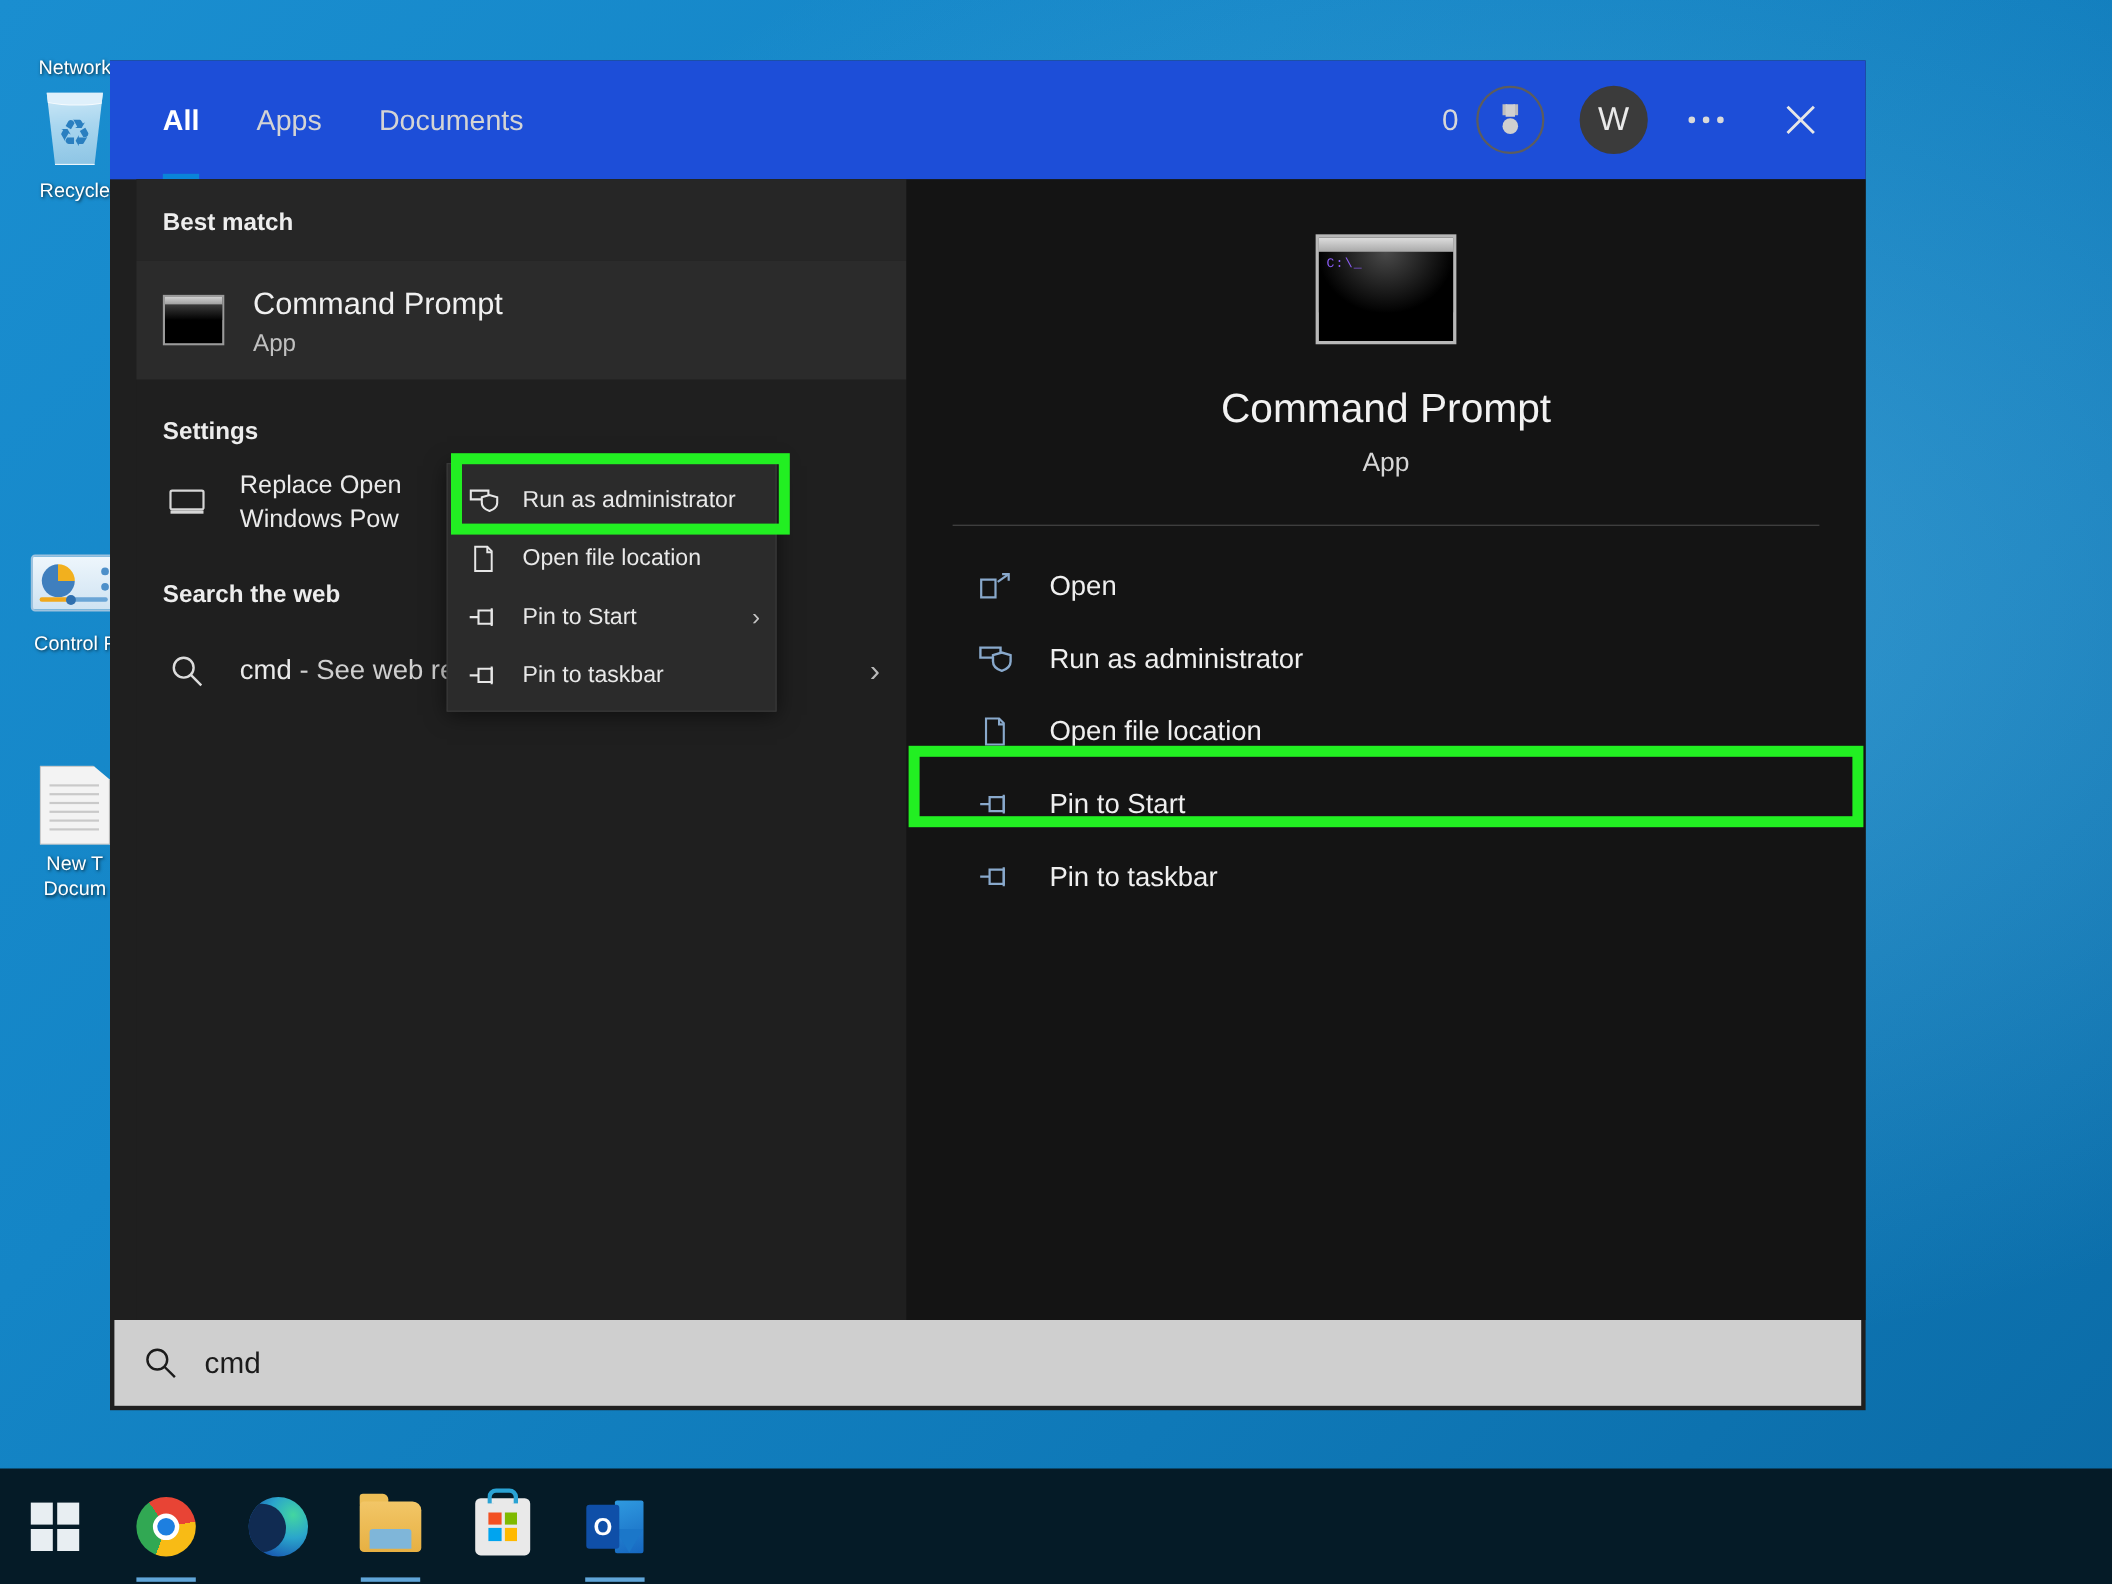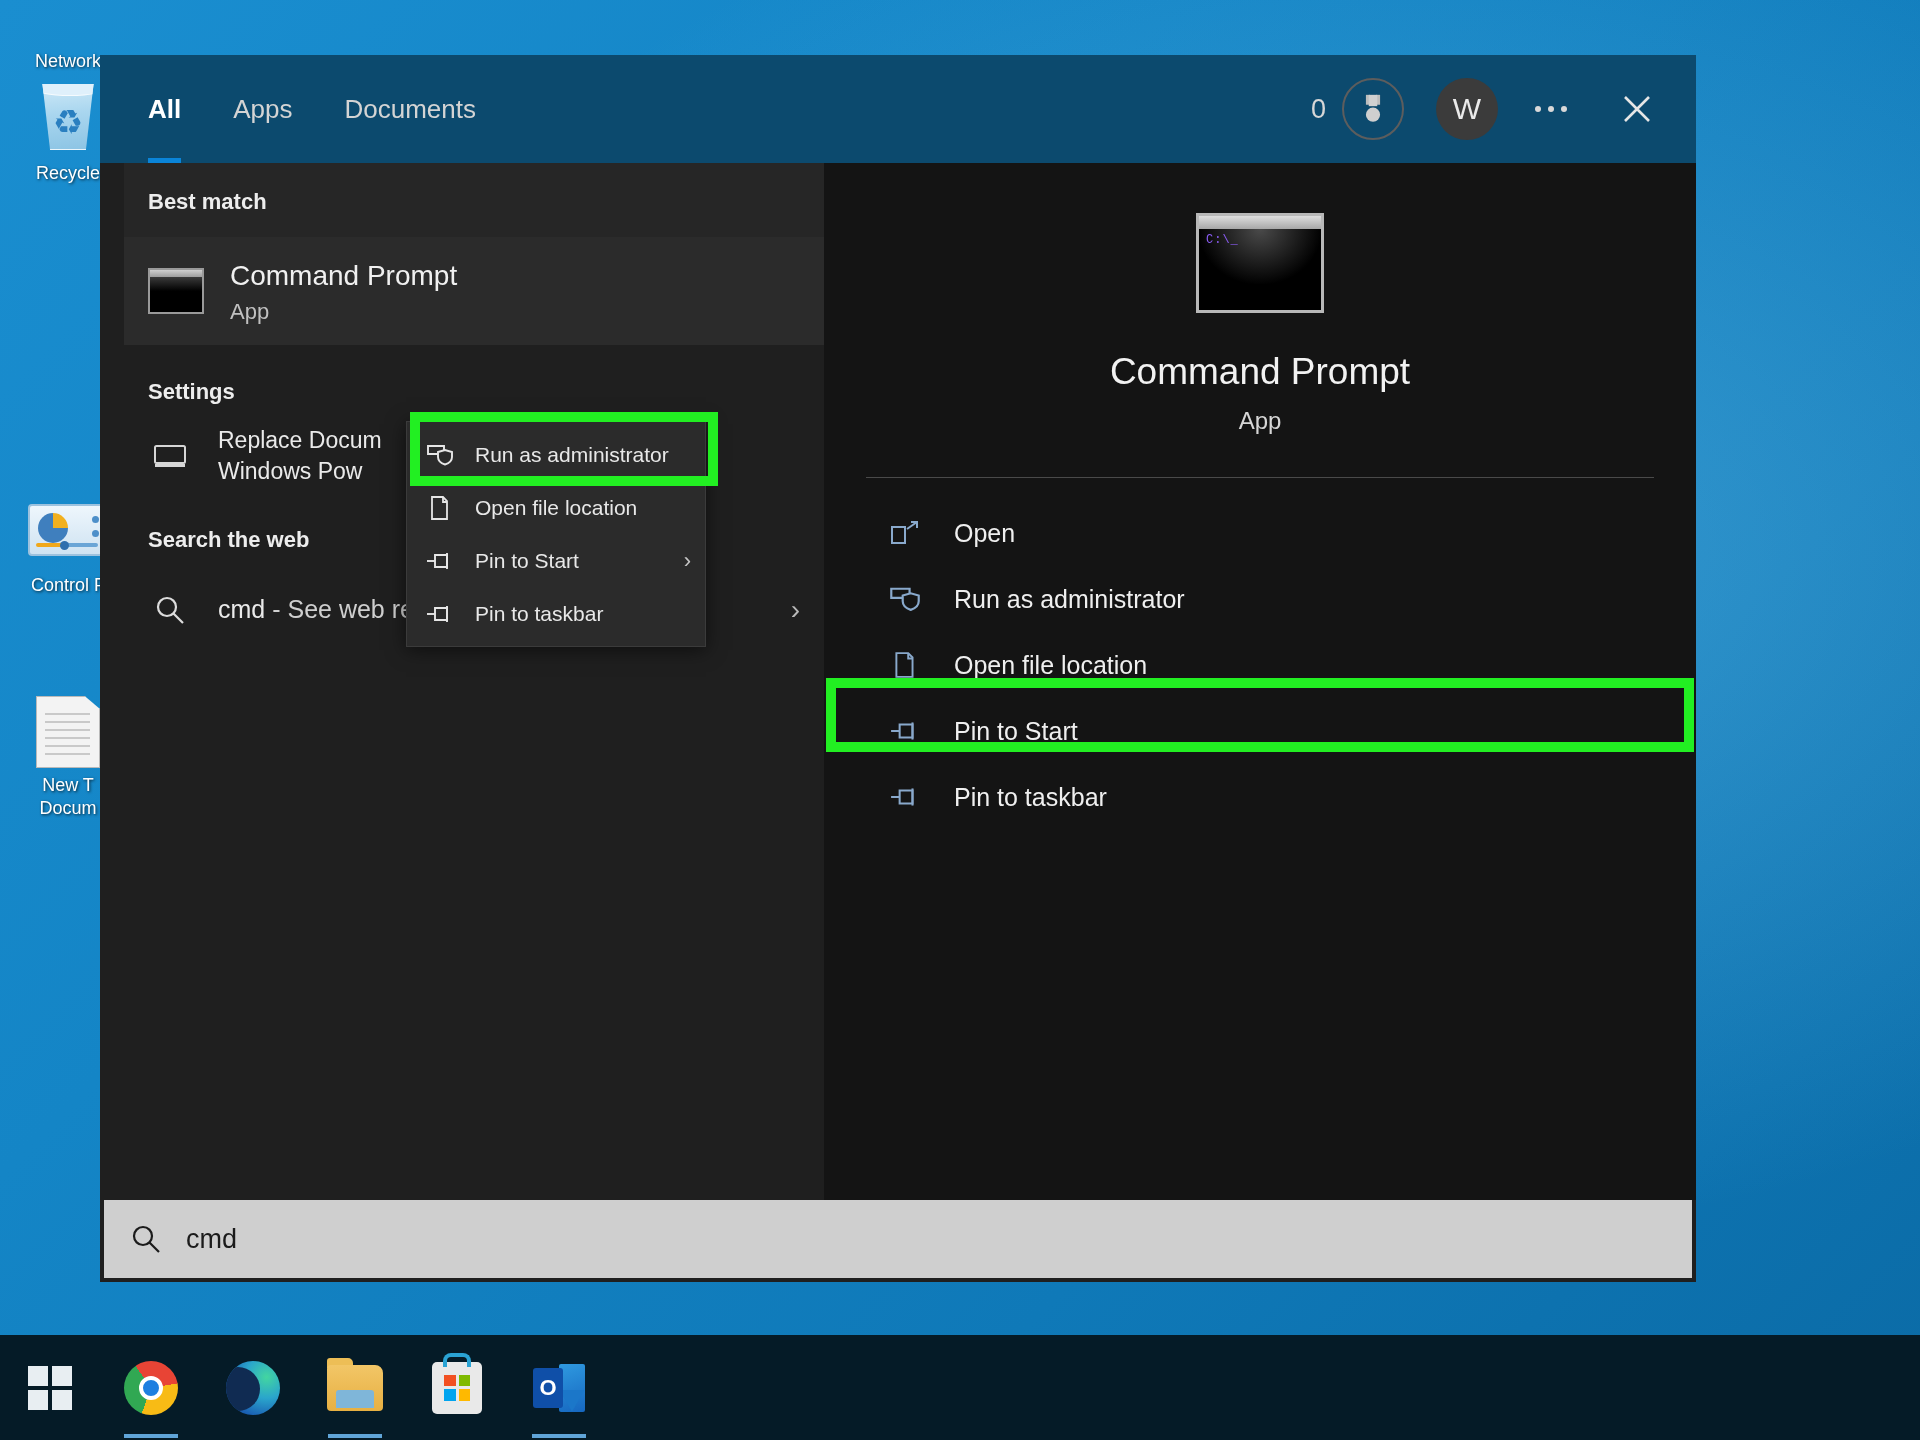--- a/index.html
+++ b/index.html
@@ -82,21 +82,21 @@
     left: 100px; top: 55px;
     width: 1596px; height: 1227px;
     background: #1f1f1f;
     z-index: 10;
     display: flex; flex-direction: column;
   }
 
   .fly-header {
     height: 108px;
     display: flex; align-items: center;
-    background: #0c4a6e;
+    background: #1d4ed8;
     flex: 0 0 auto;
     padding-left: 22px;
   }
   .tabs { display: flex; align-items: flex-end; height: 100%; }
   .tab {
     position: relative;
     color: #d4d4d4;
     font-size: 26px;
     padding: 0 26px;
     height: 100%;
@@ -390,21 +390,21 @@
       <div class="sec-head" style="padding-top:34px">Settings</div>
 
       <div class="res-row settings-item">
         <span class="res-icon">
           <svg width="34" height="26" viewBox="0 0 34 26">
             <rect x="2" y="3" width="30" height="17" rx="1.5" fill="none" stroke="#d6d6d6" stroke-width="2"></rect>
             <rect x="2" y="21" width="30" height="3" fill="#d6d6d6"></rect>
           </svg>
         </span>
         <span class="label">
-          <span style="display:block">Replace Docum</span>
+          <span style="display:block">Replace Open</span>
           <span style="display:block">Windows Pow</span>
         </span>
       </div>
 
       <div class="sec-head" style="padding-top:30px">Search the web</div>
 
       <div class="res-row" style="min-height:78px">
         <span class="res-icon">
           <svg width="32" height="32" viewBox="0 0 32 32">
             <circle cx="13" cy="13" r="9" fill="none" stroke="#dcdcdc" stroke-width="2.2"></circle>

